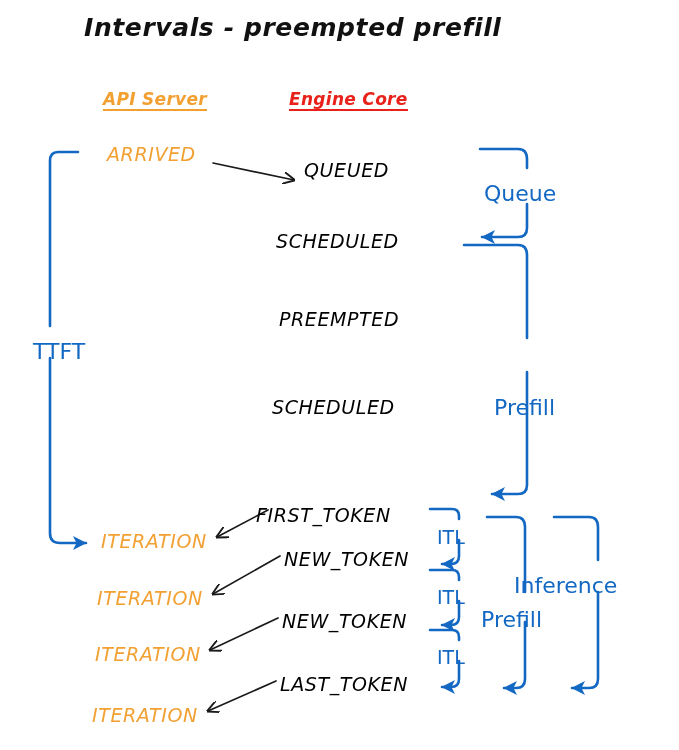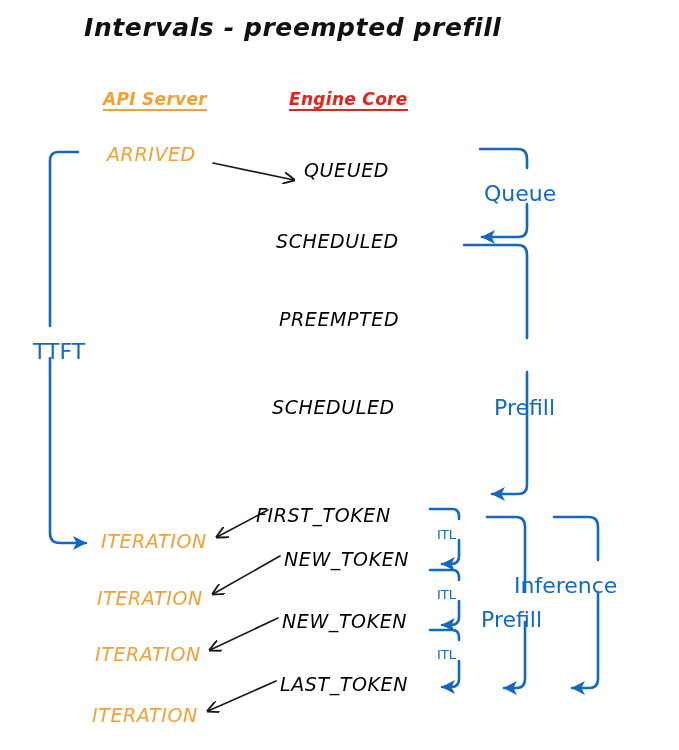--- a/index.html
+++ b/index.html
@@ -76,21 +76,21 @@
   }
   
   .blue-label {
     font-family: "DejaVu Sans", sans-serif;
     font-style: normal;
     font-weight: normal;
     font-size: 22px;
     color: #1268C3;
   }
   .blue-label-sm {
-    font-size: 13px;
+    font-size: 19px;
   }
 </style>
 </head>
 <body>
 
 <div id="canvas">
 
   <svg id="vector-layer" viewBox="0 0 679 750">
     <defs>
       <marker id="blk-arrow" viewBox="0 0 10 10" refX="9" refY="5" markerWidth="7" markerHeight="7" orient="auto-start-reverse">

